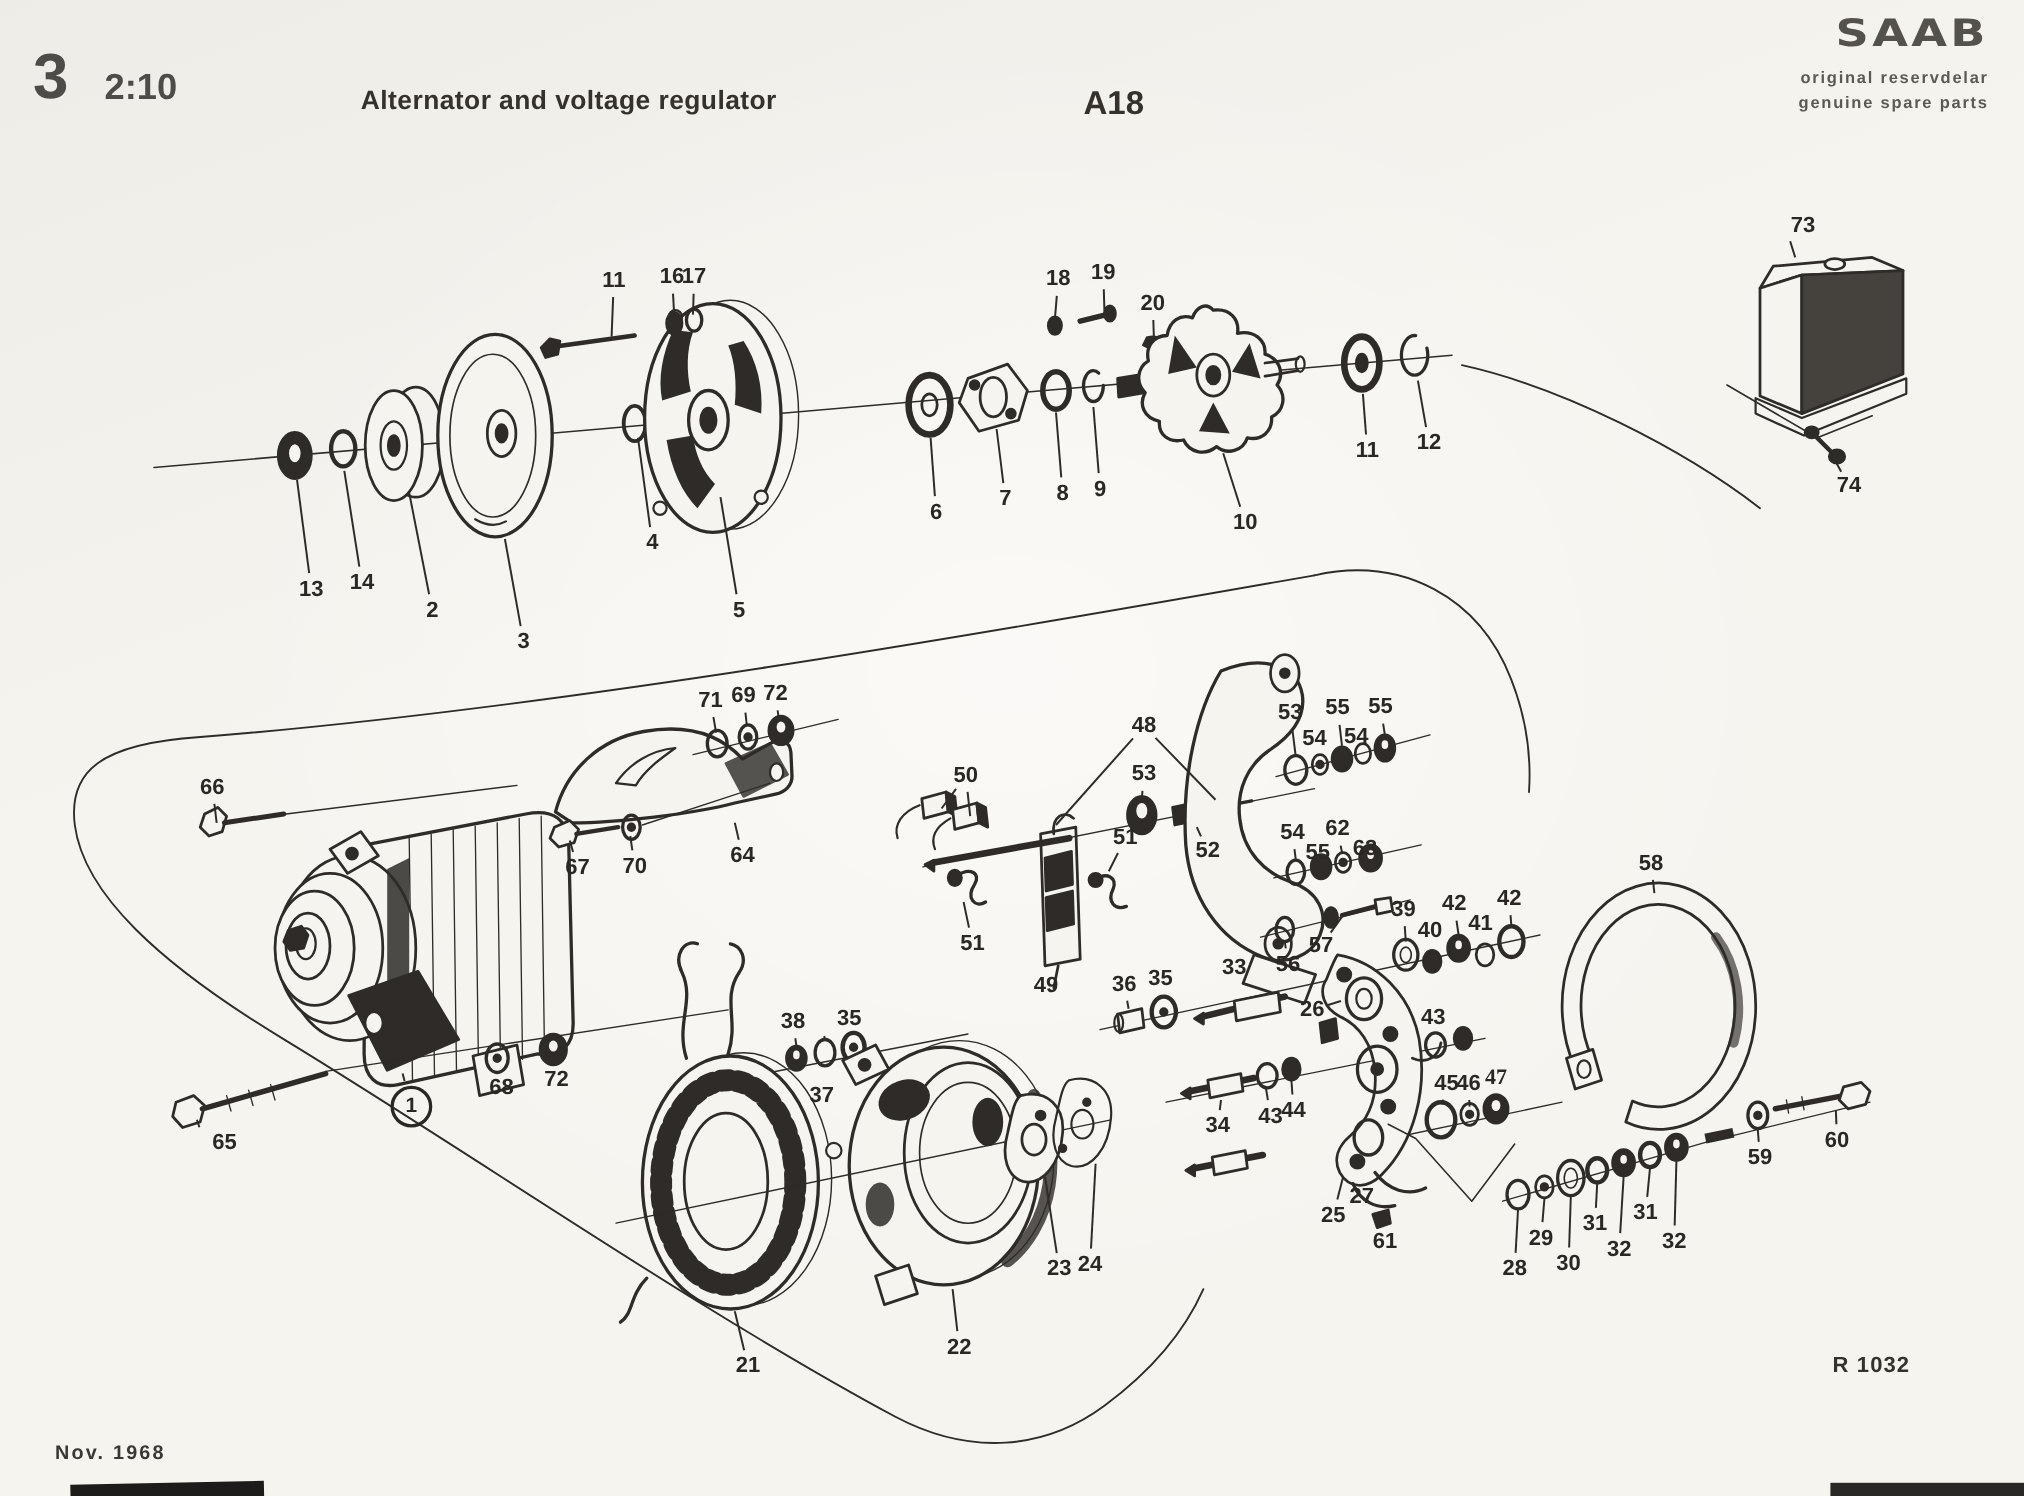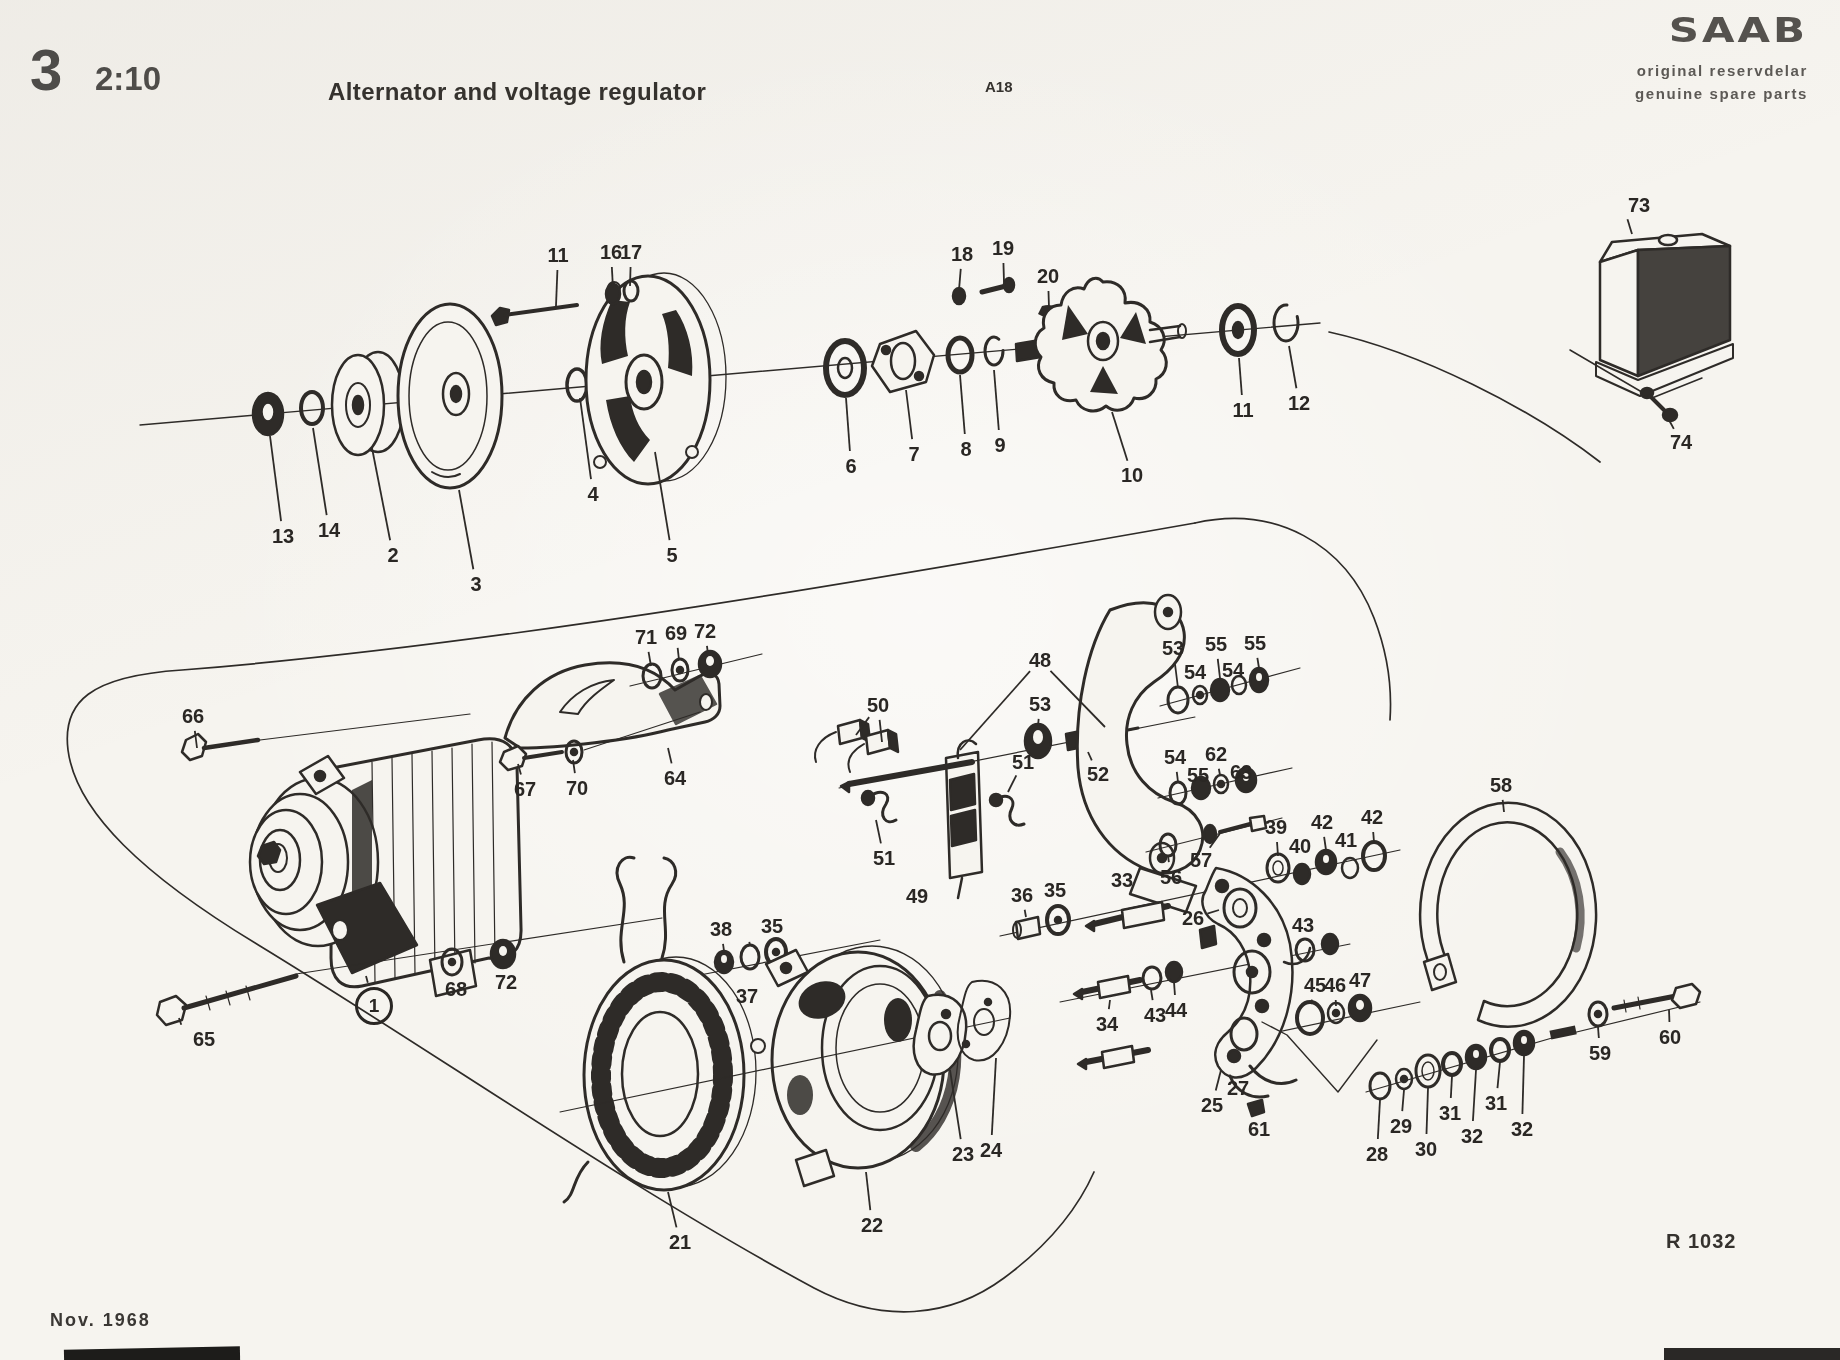--- a/index.html
+++ b/index.html
@@ -8,21 +8,21 @@
     background:#f6f4ef;
     background-image:radial-gradient(ellipse at 50% 45%, rgba(255,255,255,.5) 0%, rgba(255,255,255,0) 55%),
                      linear-gradient(160deg, rgba(120,110,95,.06), rgba(120,110,95,0) 40%);
     font-family:"Liberation Sans", sans-serif;
     color:#2e2b28;
   }
   .abs{position:absolute;}
   #page-num{left:30px;top:36px;font-size:58px;font-weight:900;color:#4e4c49;letter-spacing:1px;}
   #section-ref{left:95px;top:60px;font-size:33px;font-weight:800;color:#4e4c49;}
   #page-title{left:328px;top:78px;font-size:24px;font-weight:800;color:#35322e;letter-spacing:.4px;}
-  #figure-code{left:985px;top:78px;font-size:15px;font-weight:800;color:#35322e;}
+  #figure-code{left:985px;top:78px;font-size:30px;font-weight:800;color:#35322e;}
   #brand{right:32px;top:10px;text-align:right;}
   #brand-logo{font-size:42px;font-weight:900;color:#55524e;letter-spacing:3px;transform:scaleY(.82);transform-origin:top right;font-family:"DejaVu Sans",sans-serif;}
   .tagline{font-size:15px;font-weight:600;color:#5c5955;letter-spacing:1.6px;line-height:23px;}
   #footer-date{left:50px;top:1310px;font-size:18px;font-weight:600;color:#3a3734;letter-spacing:2px;}
   #footer-ref{left:1666px;top:1230px;font-size:20px;font-weight:700;color:#35322e;letter-spacing:1px;}
   #mark-bl{left:64px;top:1348px;width:176px;height:14px;background:#1d1c1a;transform:rotate(-1.2deg);}
   #mark-br{left:1664px;top:1348px;width:176px;height:14px;background:#2a2826;}
   #drawing,#leads{position:absolute;left:0;top:0;}
   #leads{pointer-events:none;}
   .plabel{
@@ -532,21 +532,21 @@
     <div class="plabel" style="left: 705px; top: 631px;">72</div>
     <div class="plabel" style="left: 525px; top: 789px;">67</div>
     <div class="plabel" style="left: 577px; top: 788px;">70</div>
     <div class="plabel" style="left: 675px; top: 778px;">64</div>
     <div class="plabel" style="left: 878px; top: 705px;">50</div>
     <div class="plabel" style="left: 1040px; top: 660px;">48</div>
     <div class="plabel" style="left: 1040px; top: 704px;">53</div>
     <div class="plabel" style="left: 1023px; top: 762px;">51</div>
     <div class="plabel" style="left: 1098px; top: 774px;">52</div>
     <div class="plabel" style="left: 884px; top: 858px;">51</div>
-    <div class="plabel" style="left: 917px; top: 896px;">49</div>
+    <div class="plabel" style="left: 951px; top: 896px;">49</div>
     <div class="plabel" style="left: 1173px; top: 648px;">53</div>
     <div class="plabel" style="left: 1195px; top: 672px;">54</div>
     <div class="plabel" style="left: 1216px; top: 644px;">55</div>
     <div class="plabel" style="left: 1233px; top: 670px;">54</div>
     <div class="plabel" style="left: 1255px; top: 643px;">55</div>
     <div class="plabel" style="left: 1175px; top: 757px;">54</div>
     <div class="plabel" style="left: 1198px; top: 775px;">55</div>
     <div class="plabel" style="left: 1216px; top: 754px;">62</div>
     <div class="plabel" style="left: 1241px; top: 772px;">63</div>
     <div class="plabel" style="left: 1171px; top: 877px;">56</div>
@@ -563,21 +563,21 @@
     <div class="plabel" style="left: 1022px; top: 895px;">36</div>
     <div class="plabel" style="left: 1055px; top: 890px;">35</div>
     <div class="plabel" style="left: 1122px; top: 880px;">33</div>
     <div class="plabel" style="left: 1193px; top: 918px;">26</div>
     <div class="plabel" style="left: 1303px; top: 925px;">43</div>
     <div class="plabel" style="left: 1107px; top: 1024px;">34</div>
     <div class="plabel" style="left: 1155px; top: 1015px;">43</div>
     <div class="plabel" style="left: 1176px; top: 1010px;">44</div>
     <div class="plabel" style="left: 1315px; top: 985px;">45</div>
     <div class="plabel" style="left: 1335px; top: 985px;">46</div>
-    <div class="plabel" style="left: 1360px; top: 980px;">47</div>
+    <div class="plabel" style="left: 1360px; top: 980px; font-family: Liberation Serif, serif;">47</div>
     <div class="plabel" style="left: 456px; top: 989px;">68</div>
     <div class="plabel" style="left: 506px; top: 982px;">72</div>
     <div class="plabel circled" style="left: 374px; top: 1006px;">1</div>
     <div class="plabel" style="left: 204px; top: 1039px;">65</div>
     <div class="plabel" style="left: 1212px; top: 1105px;">25</div>
     <div class="plabel" style="left: 1238px; top: 1088px;">27</div>
     <div class="plabel" style="left: 1259px; top: 1129px;">61</div>
     <div class="plabel" style="left: 963px; top: 1154px;">23</div>
     <div class="plabel" style="left: 991px; top: 1150px;">24</div>
     <div class="plabel" style="left: 680px; top: 1242px;">21</div>

